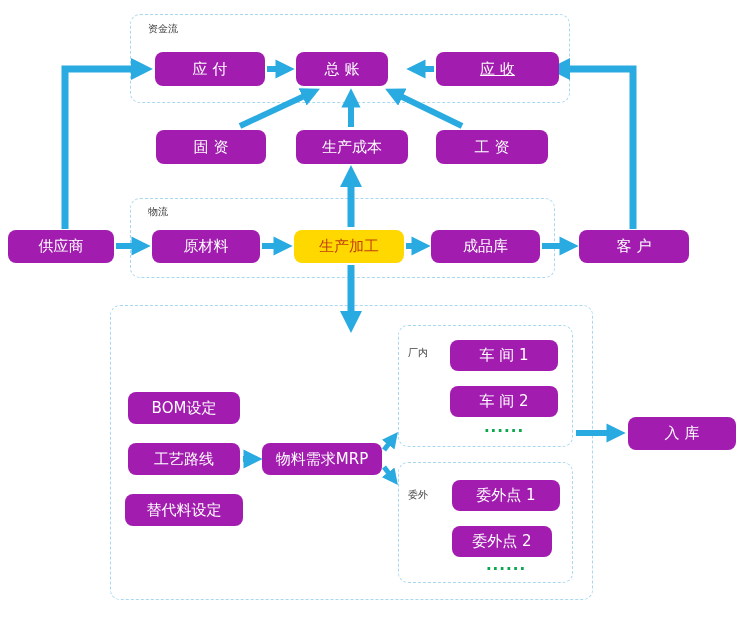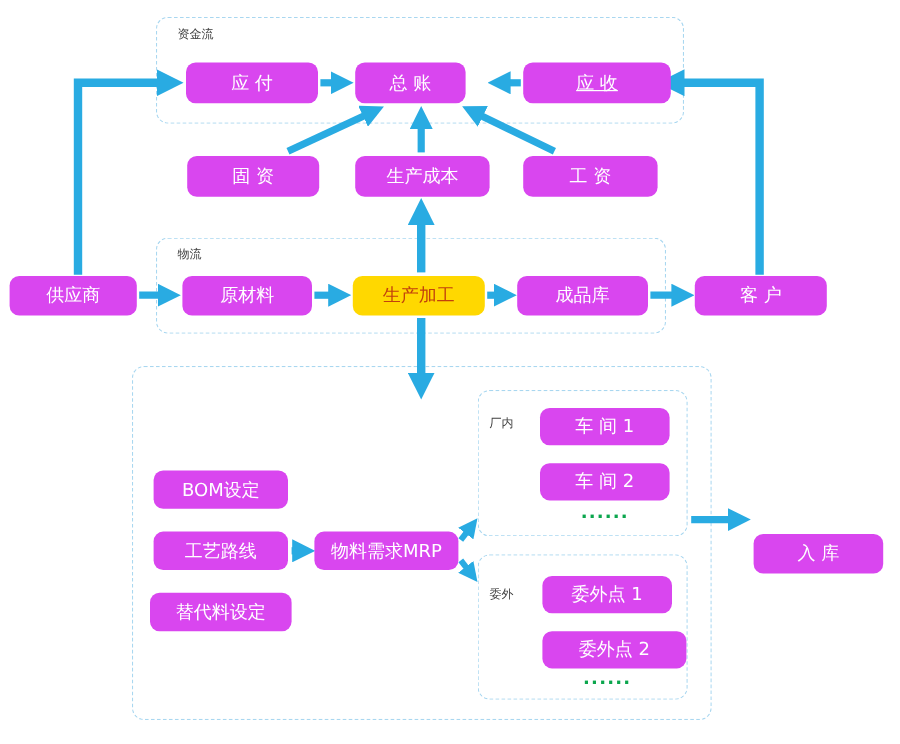--- a/index.html
+++ b/index.html
@@ -11,21 +11,21 @@
   .arrows { position:absolute; left:0; top:0; width:750px; height:620px; z-index:1; }
   .group {
     position:absolute; border:1px dashed #a9d7f0; border-radius:10px;
     background:transparent; z-index:0;
   }
   .group-label {
     position:absolute; color:#404040; font-size:10px; z-index:3; white-space:nowrap;
   }
   .node {
     position:absolute; display:flex; align-items:center; justify-content:center;
-    background:#d946ef; color:#ffffff; font-size:15px; border-radius:8px;
+    background:#a21caf; color:#ffffff; font-size:15px; border-radius:8px;
     z-index:2; white-space:nowrap; text-align:center;
   }
   .node.yellow { background:#ffd800; color:#c2410c; }
   .dots {
     position:absolute; color:#0ba64d; font-size:15px; font-weight:bold;
     letter-spacing:1px; z-index:2; text-align:center;
   }
 </style>
 </head>
 <body>
@@ -90,18 +90,18 @@
   <div class="node" style="left:128px; top:392px; width:112px; height:32px;">BOM设定</div>
   <div class="node" style="left:128px; top:443px; width:112px; height:32px;">工艺路线</div>
   <div class="node" style="left:125px; top:494px; width:118px; height:32px;text-align:center;">替代料设定</div>
   <div class="node" style="left:262px; top:443px; width:120px; height:32px;">物料需求MRP</div>
 
   <div class="node" style="left:450px; top:340px; width:108px; height:31px;">车 间 1</div>
   <div class="node" style="left:450px; top:386px; width:108px; height:31px;">车 间 2</div>
   <div class="dots" style="left:450px; top:418px; width:108px;">......</div>
 
   <div class="node" style="left:452px; top:480px; width:108px; height:31px;">委外点 1</div>
-  <div class="node" style="left:452px; top:526px; width:120px; height:31px;">委外点 2</div>
+  <div class="node" style="left:452px; top:526px; width:100px; height:31px;">委外点 2</div>
   <div class="dots" style="left:452px; top:556px; width:108px;">......</div>
 
-  <div class="node" style="left:628px; top:417px; width:108px; height:33px;margin-top:28px;">入 库</div>
+  <div class="node" style="left:628px; top:417px; width:108px; height:33px;">入 库</div>
 
 </div>
 
 </body></html>

